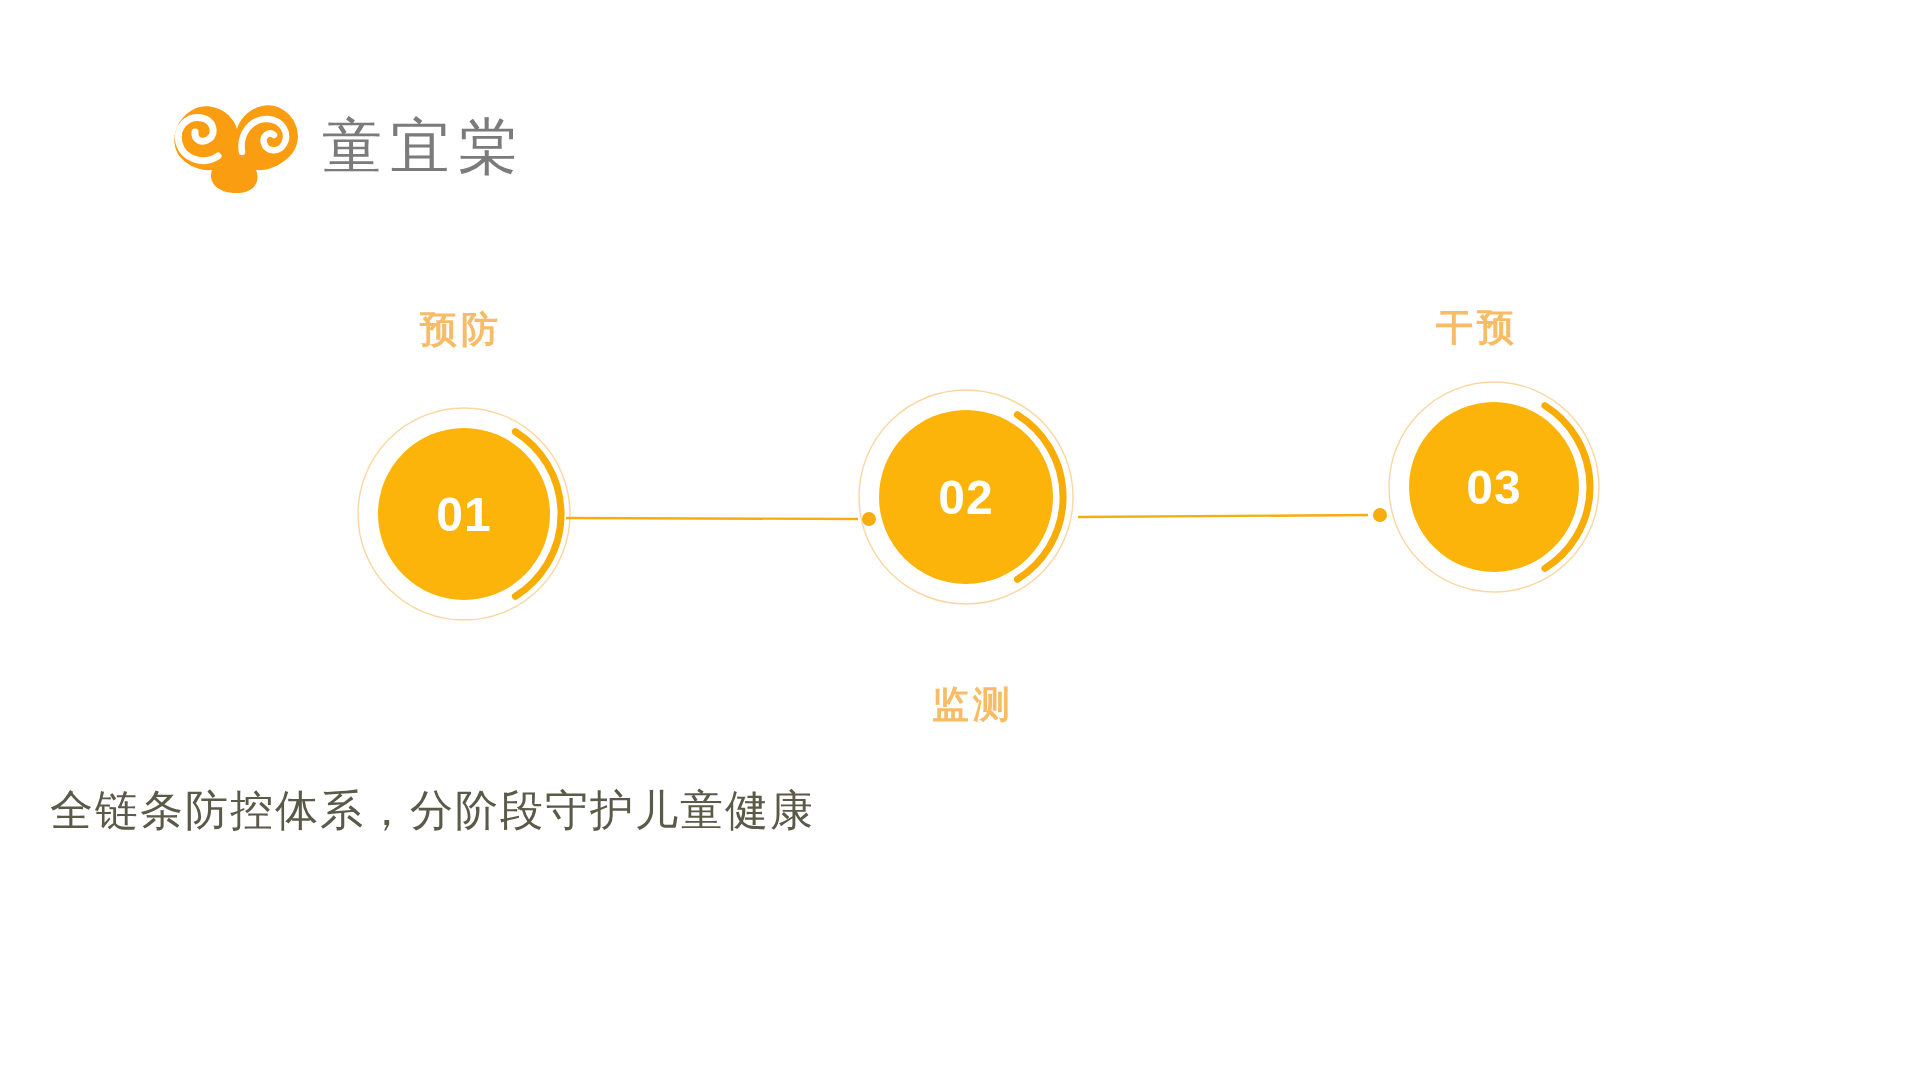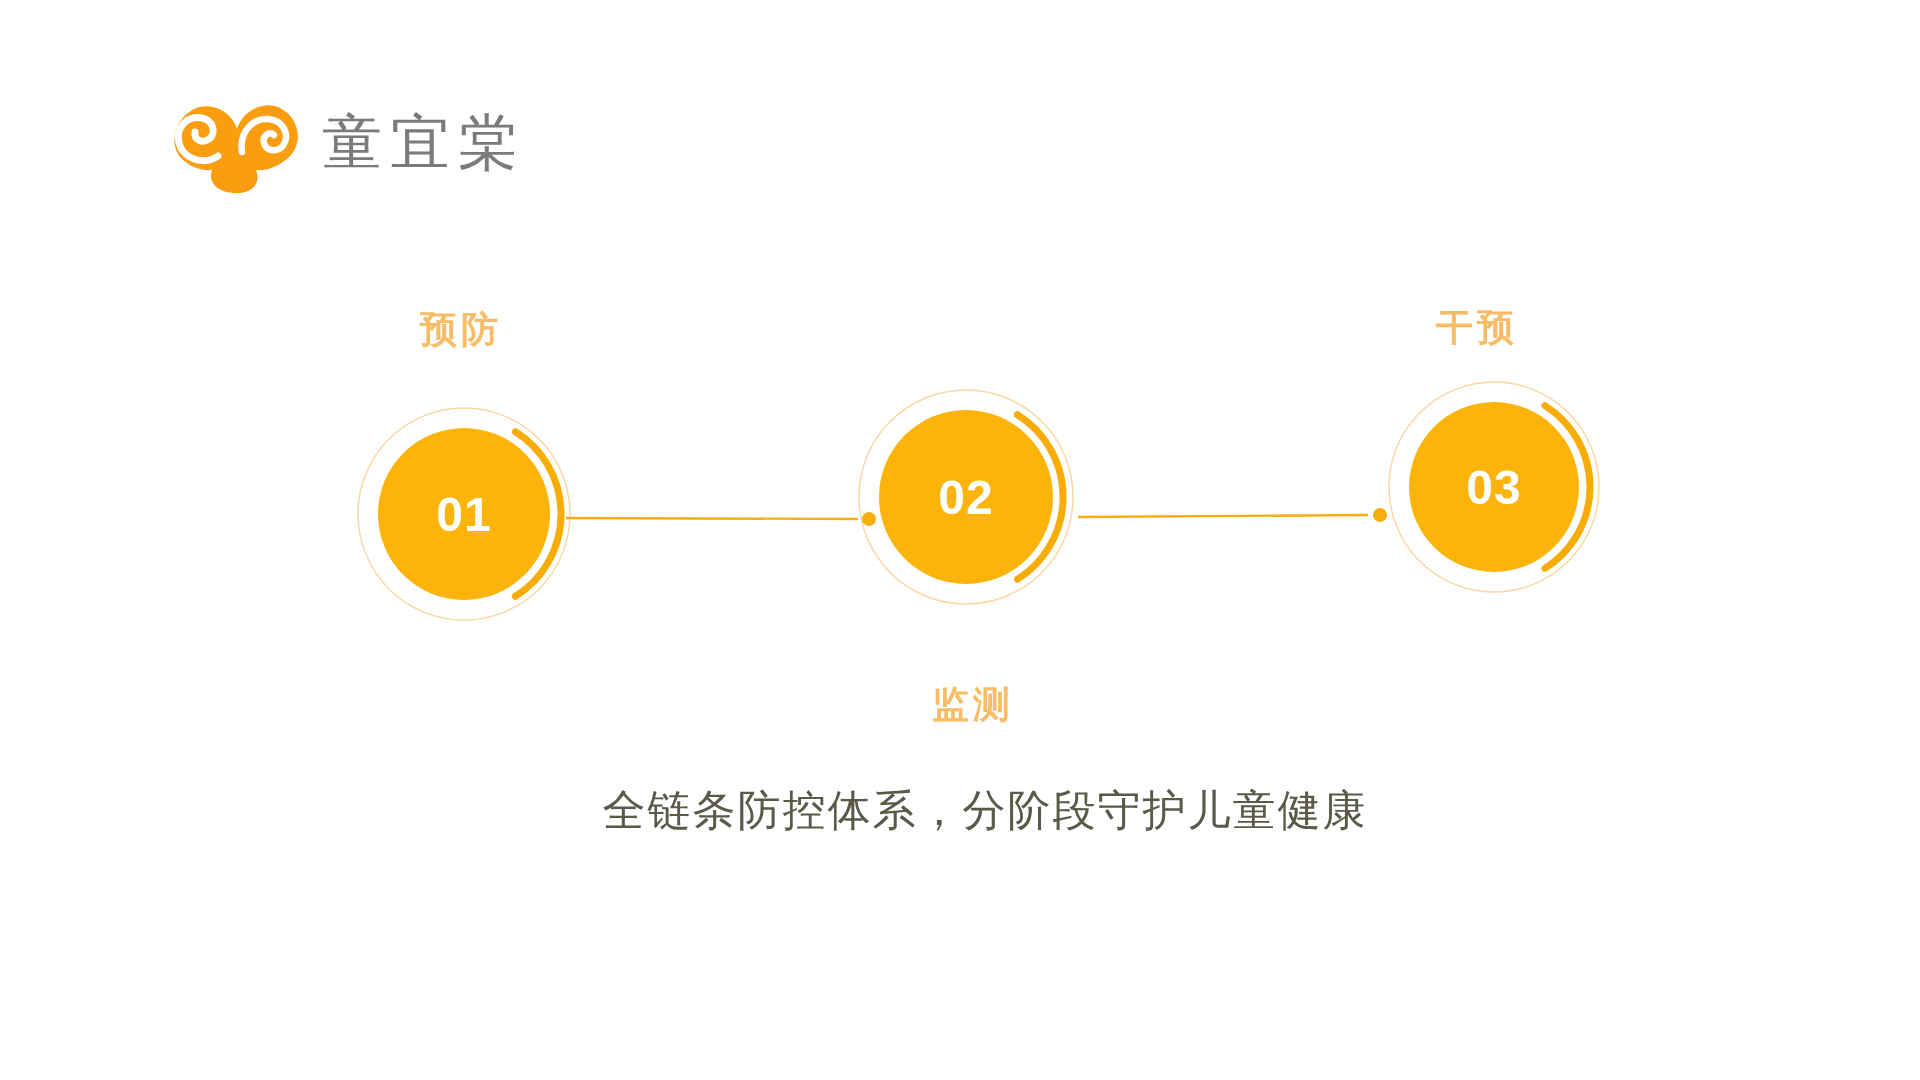--- a/index.html
+++ b/index.html
@@ -16,21 +16,20 @@
     overflow: hidden;
   }
 
   
   .brand-header {
     position: absolute;
     left: 166px;
     top: 98px;
     display: flex;
     align-items: center;
-    font-family: Liberation Mono, monospace;
   }
   .logo-svg {
     width: 142px;
     height: 98px;
     display: block;
   }
   .brand-name {
     margin-left: 14px;
     font-size: 60px;
     font-weight: 500;
@@ -82,21 +81,21 @@
   }
 
   
   .caption {
     position: absolute;
     left: 0;
     top: 782px;
     width: 100%;
     box-sizing: border-box;
     padding-left: 50px;
-    text-align: center;
+    text-align: left;
     font-size: 43px;
     font-weight: 500;
     letter-spacing: 2px;
     color: #5b5a49;
     white-space: nowrap;
   }
 </style>
 </head>
 <body>
 

